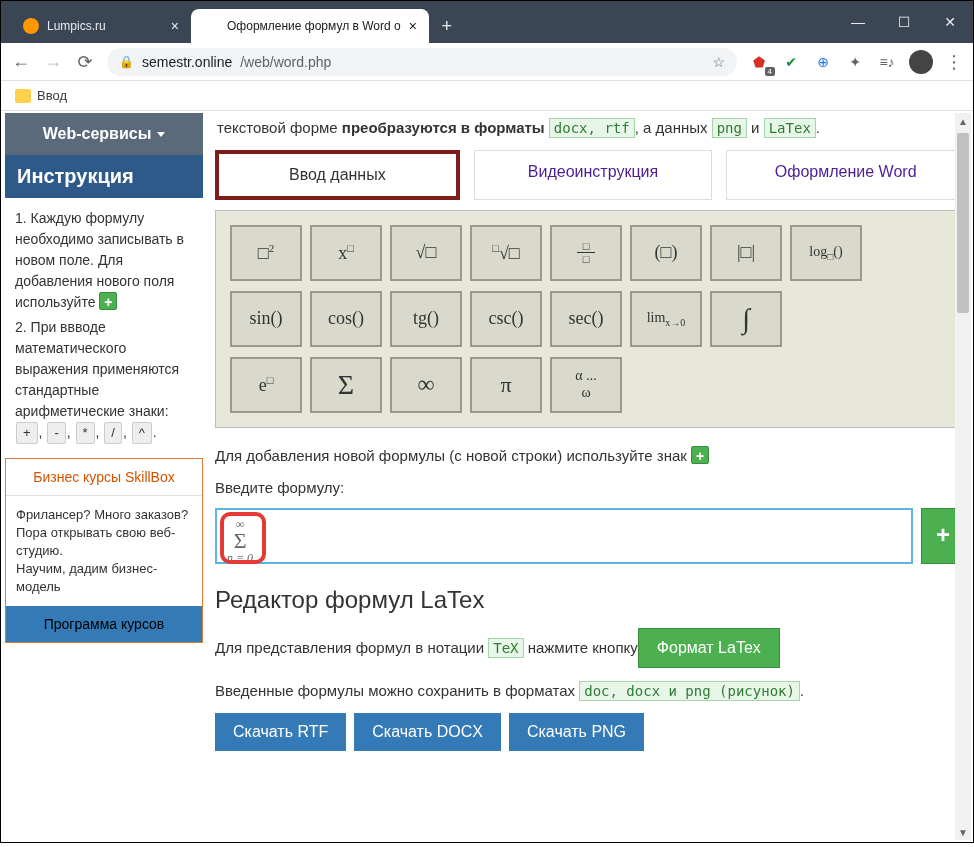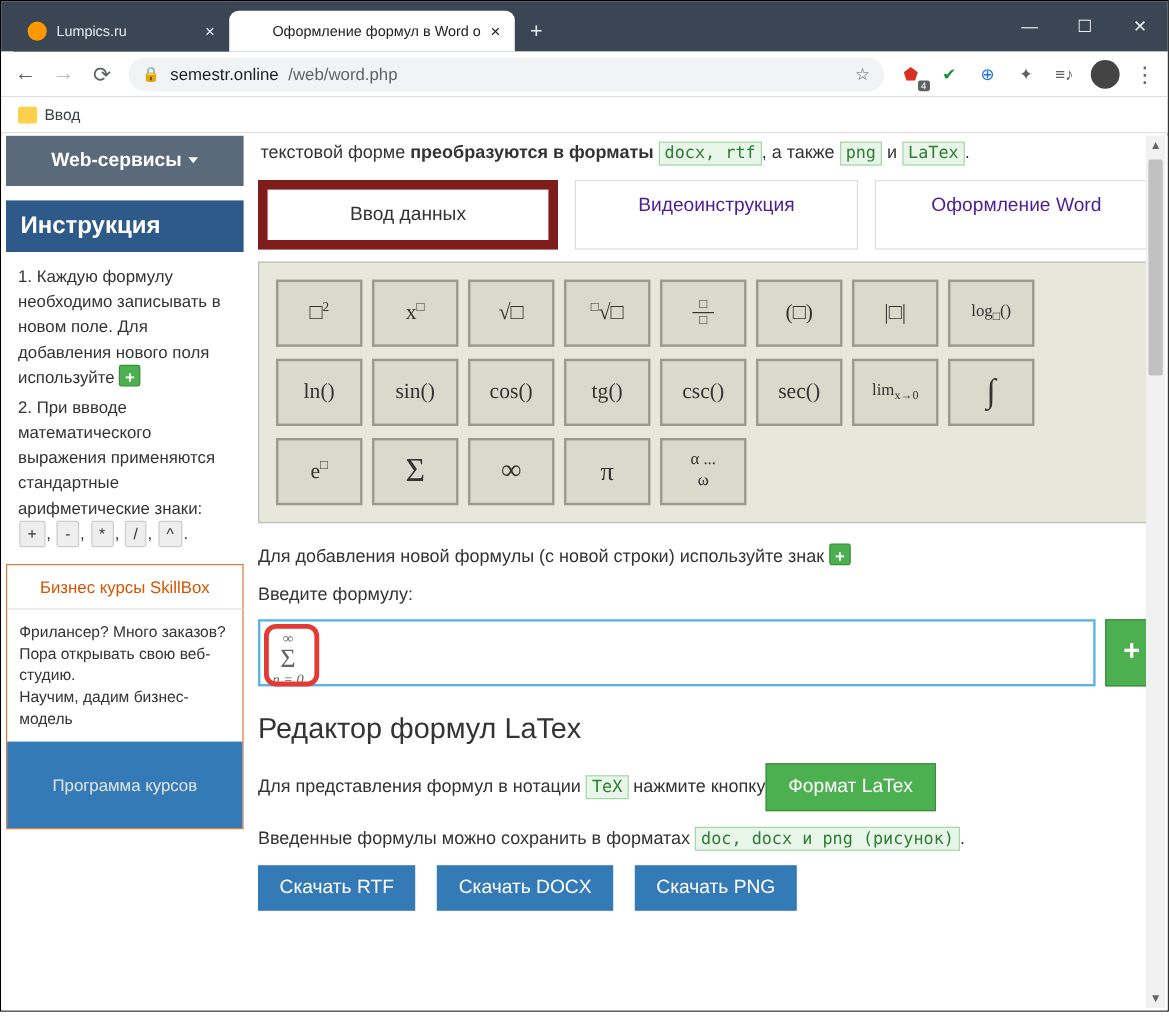--- a/index.html
+++ b/index.html
@@ -39,38 +39,38 @@
 .menu-dots { font-size: 18px; color: #5f6368; cursor: pointer; }
 
 .bookmarks { background: #fff; height: 30px; display: flex; align-items: center; padding: 0 14px; gap: 6px; font-size: 13px; color: #3c4043; border-bottom: 1px solid #e0e0e0; }
 .bm-folder { width: 16px; height: 14px; background: #ffd04c; border-radius: 2px; }
 
 
 .page { display: flex; position: absolute; top: 112px; left: 0; right: 0; bottom: 0; overflow: hidden; background: #fff; }
 .sidebar { width: 210px; padding: 0 8px 8px 4px; flex-shrink: 0; }
 .web-services { background: #5a6a7a; color: #fff; font-weight: bold; font-size: 16px; padding: 12px; text-align: center; position: relative; cursor: pointer; }
 .web-services::after { content: ""; border-left: 4px solid transparent; border-right: 4px solid transparent; border-top: 5px solid #fff; display: inline-block; margin-left: 6px; vertical-align: middle; }
-.instr-head { background: #2e5a8a; color: #fff; font-weight: bold; font-size: 20px; padding: 10px 12px; margin-top: 12px; }
+.instr-head { background: #2e5a8a; color: #fff; font-weight: bold; font-size: 20px; padding: 10px 12px; }
 .instr-body { background: #fff; padding: 10px; font-size: 14px; line-height: 1.5; color: #333; }
 .instr-body p { margin-bottom: 4px; }
 .plus-badge { display: inline-block; background: #4caf50; color: #fff; width: 18px; height: 18px; text-align: center; line-height: 18px; font-weight: bold; border-radius: 2px; font-size: 14px; border: 1px solid #388e3c; }
 .op-badge { display: inline-block; background: #eee; border: 1px solid #ccc; padding: 0 6px; border-radius: 2px; font-size: 13px; margin: 0 1px; }
 .ad-box { border: 1px solid #dc7b3a; margin-top: 0; background: #fff; }
 .ad-title { color: #d35400; text-align: center; padding: 10px; font-size: 14px; border-bottom: 1px solid #e0e0e0; }
 .ad-body { padding: 10px; font-size: 13px; line-height: 1.4; color: #333; }
-.ad-btn { background: #337ab7; color: #e5e5e5; text-align: center; padding: 28px; font-size: 14px; cursor: pointer; }
+.ad-btn { background: #337ab7; color: #000000; text-align: center; padding: 10px; font-size: 14px; cursor: pointer; }
 
 .main { flex: 1; padding: 0 8px 8px 4px; overflow: hidden; }
 .intro-text { font-size: 15px; color: #333; line-height: 1.5; padding: 4px 2px 10px; }
 .intro-text b { font-weight: bold; }
 .code { background: #e8f5e9; color: #2e7d32; font-family: monospace; padding: 1px 4px; border: 1px solid #a5d6a7; font-size: 14px; }
 
 .tabs-row { display: flex; gap: 14px; margin-bottom: 10px; }
 .wtab { flex: 1; text-align: center; padding: 12px; border: 1px solid #ddd; font-size: 16px; cursor: pointer; background: #fff; color: #4c1d95; }
-.wtab.active { border: 8px solid #7f1d1d; color: #333; background: #fff; }
+.wtab.active { border: 4px solid #7f1d1d; color: #333; background: #fff; }
 
 .palette { background: #e8e8da; border: 1px solid #bbb; padding: 14px; }
 .palette-row { display: flex; gap: 8px; margin-bottom: 10px; }
 .palette-row:last-child { margin-bottom: 0; }
 .pbtn { width: 72px; height: 56px; background: #d9d9cc; border: 2px solid #9a9a8e; display: flex; align-items: center; justify-content: center; font-size: 18px; color: #333; cursor: pointer; font-family: 'Times New Roman', serif; }
 .pbtn.small-txt { font-size: 14px; }
 .pbtn sup { font-size: 11px; }
 .pbtn sub { font-size: 10px; }
 
 .below-palette { margin-top: 16px; font-size: 15px; color: #333; line-height: 1.6; }
@@ -82,21 +82,21 @@
 .red-highlight { position: absolute; border: 4px solid #e53935; border-radius: 10px; top: -4px; left: -5px; width: 46px; height: 52px; pointer-events: none; }
 .sum-display { font-family: 'Times New Roman', serif; font-size: 12px; color: #666; font-style: italic; text-align: center; line-height: 1; padding: 2px; }
 .sum-display .sigma { font-size: 22px; font-style: normal; }
 .add-row-btn { width: 44px; background: #4caf50; border: 1px solid #388e3c; color: #fff; font-size: 24px; font-weight: bold; display: flex; align-items: center; justify-content: center; cursor: pointer; }
 
 .latex-section { margin-top: 22px; }
 .latex-section h2 { font-size: 24px; font-weight: normal; color: #333; margin-bottom: 14px; }
 .latex-row { font-size: 15px; color: #333; margin-bottom: 14px; display: flex; align-items: center; flex-wrap: wrap; }
 .green-btn { background: #4caf50; color: #fff; padding: 10px 18px; font-size: 16px; border: 1px solid #388e3c; cursor: pointer; }
 .blue-btn { background: #337ab7; color: #fff; padding: 10px 18px; font-size: 16px; border: none; cursor: pointer; margin-right: 8px; }
-.dl-row { display: flex; gap: 10px; margin-top: 6px; }
+.dl-row { display: flex; margin-top: 6px; }
 
 .scrollbar-v { position: absolute; right: 2px; top: 112px; bottom: 2px; width: 16px; background: #f1f1f1; }
 .scrollbar-v .thumb { position: absolute; left: 2px; right: 2px; top: 20px; height: 180px; background: #c1c1c1; border-radius: 2px; }
 .scrollbar-v .arrow { position: absolute; left: 0; right: 0; height: 16px; display: flex; align-items: center; justify-content: center; font-size: 10px; color: #666; }
 .scrollbar-v .arrow.up { top: 0; }
 .scrollbar-v .arrow.down { bottom: 0; }
 </style>
 </head>
 <body>
 
@@ -166,21 +166,21 @@
           <div>Фрилансер? Много заказов?</div>
           <div>Пора открывать свою веб-студию.</div>
           <div>Научим, дадим бизнес-модель</div>
         </div>
         <div class="ad-btn">Программа курсов</div>
       </div>
     </div>
 
     <div class="main">
       <div class="intro-text">
-        <span>текстовой форме </span><b>преобразуются в форматы </b><span class="code">docx, rtf</span><span>, а также </span><span class="code">png</span><span> и </span><span class="code">LaTex</span>.
+        <span>текстовой форме </span><b>преобразуются в форматы </b><span class="code">docx, rtf</span><span>, а данных </span><span class="code">png</span><span> и </span><span class="code">LaTex</span>.
       </div>
 
       <div class="tabs-row">
         <div class="wtab active">Ввод данных</div>
         <div class="wtab">Видеоинструкция</div>
         <div class="wtab">Оформление Word</div>
       </div>
 
       <div class="palette">
         <div class="palette-row">
@@ -201,21 +201,20 @@
                 <span>□</span>
               </span>
             </div>
           <div class="pbtn">(□)</div>
           <div class="pbtn">|□|</div>
           <div class="pbtn small-txt">
               <span>log<sub>□</sub>()</span>
             </div>
         </div>
         <div class="palette-row">
-          <div class="pbtn">ln()</div>
           <div class="pbtn">sin()</div>
           <div class="pbtn">cos()</div>
           <div class="pbtn">tg()</div>
           <div class="pbtn">csc()</div>
           <div class="pbtn">sec()</div>
           <div class="pbtn small-txt">
               <span>lim<sub>x→0</sub></span>
             </div>
           <div class="pbtn" style="font-size:28px">∫</div>
         </div>

